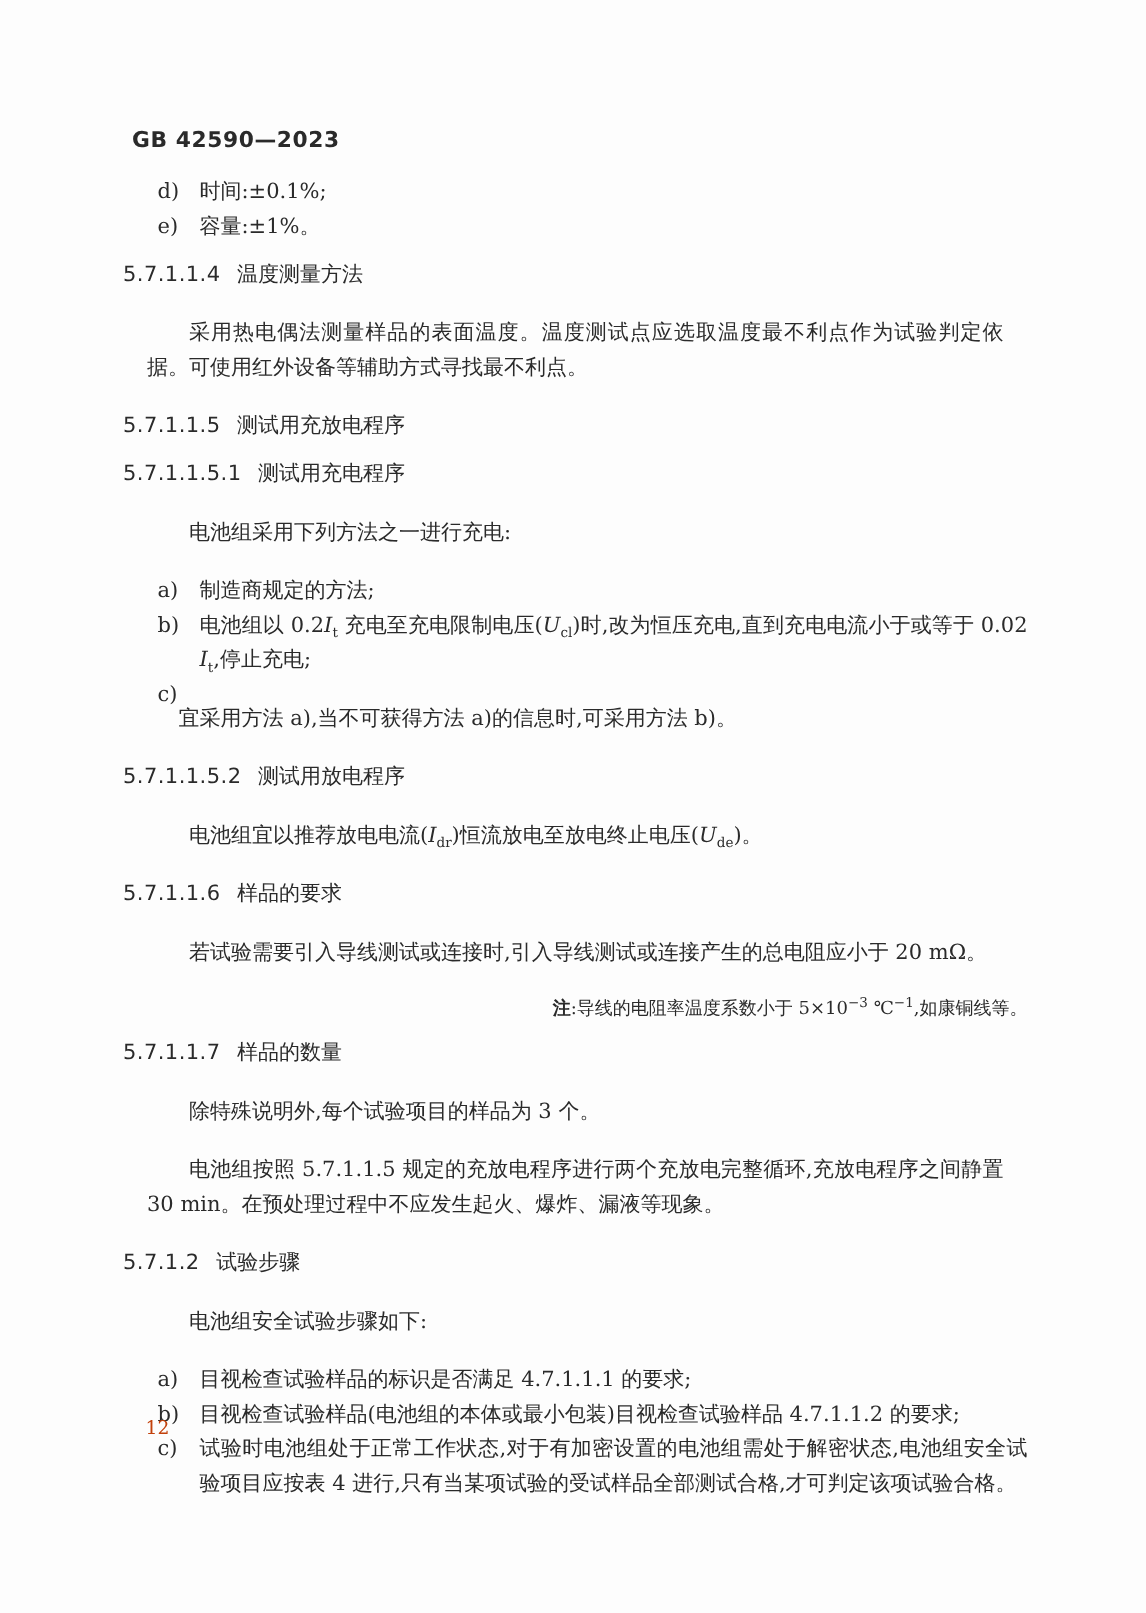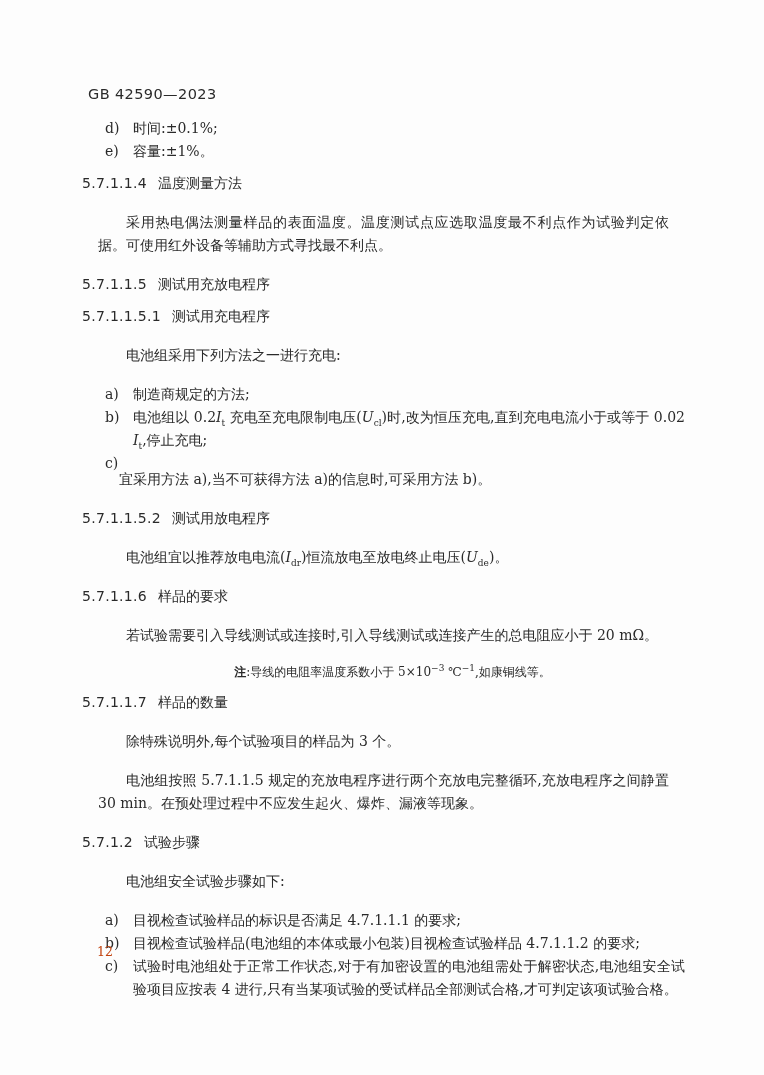--- a/index.html
+++ b/index.html
@@ -2,38 +2,38 @@
 <html><head>
 <meta charset="utf-8">
 <style>
   html,body{margin:0;padding:0;background:#ffffff;}
   .page{
     width:764px;height:1075px;background:#fdfdfd;position:relative;overflow:hidden;
     color:#2a2a2a;
   }
   .doc-number{
     position:absolute;left:88px;top:86px;
-    font-family:"DejaVu Sans",sans-serif;font-weight:400;font-size:14.5px;letter-spacing:.4px;
+    font-family:"DejaVu Sans",sans-serif;font-weight:700;font-size:14.5px;letter-spacing:.4px;
   }
   .content{
     position:absolute;left:82px;top:117px;width:603px;
     font-family:"DejaVu Serif",serif;font-size:14px;line-height:23px;
     text-align:justify;
   }
   .heading{
     font-family:"DejaVu Sans",sans-serif;font-weight:400;font-size:14px;
     margin:9px 0 5px;text-align:left;
   }
   .heading .num{margin-right:11px;letter-spacing:.3px;}
   p{margin:16px;}
   .para{text-indent:28px;}
   .list-item{position:relative;padding-left:51px;}
   .list-item>.label{position:absolute;left:23px;top:0;}
   .cont{padding-left:21px;}
-  .note{font-size:12px;line-height:19px;padding-left:18px;margin:1px 0 3px;text-align:center;}
+  .note{font-size:12px;line-height:19px;padding-left:18px;margin:1px 0 3px;text-align:right;}
   .note-label{font-weight:700;}
   .var{font-family:"DejaVu Serif",serif;font-style:italic;}
   sub,sup{font-size:9px;line-height:0;}
   .page-number{
     position:absolute;left:97px;top:944px;
     font-family:"DejaVu Serif",serif;font-size:12.5px;color:#c2410c;
   }
 </style>
 </head>
 <body>

